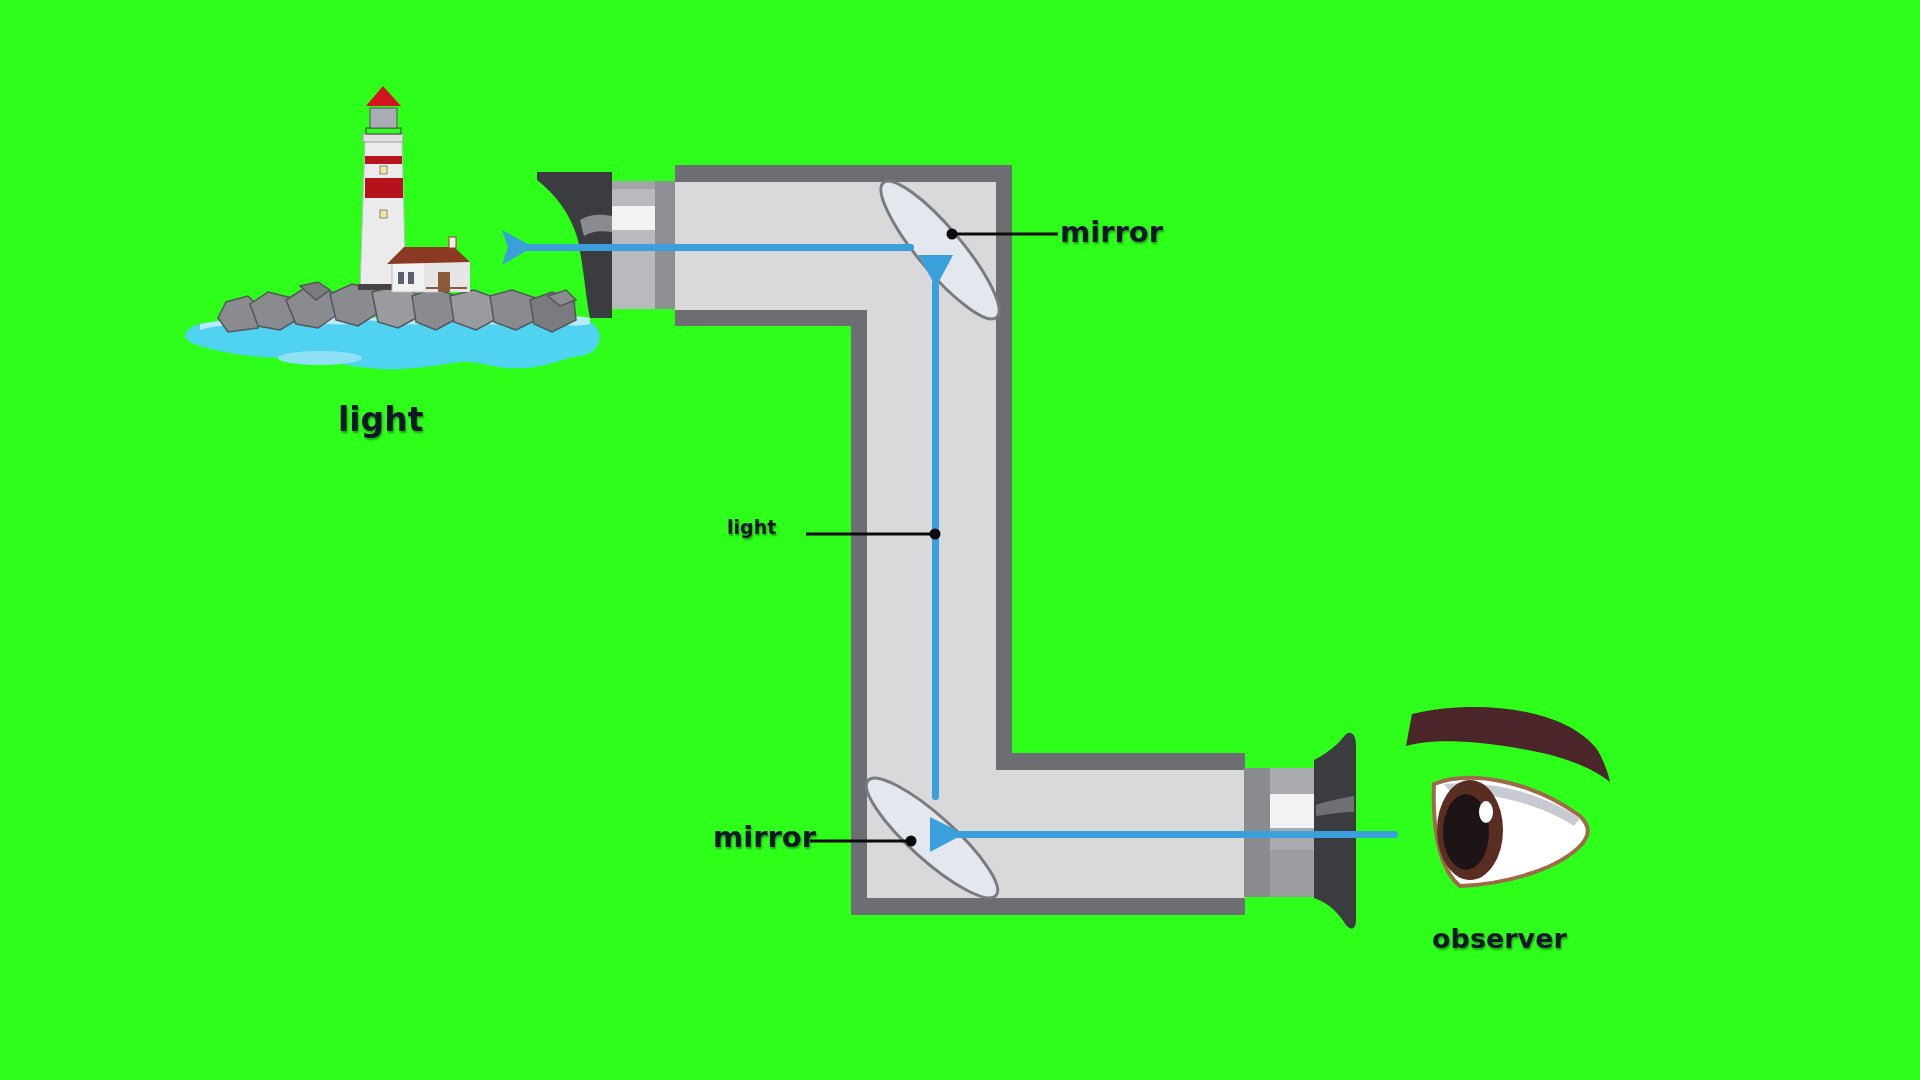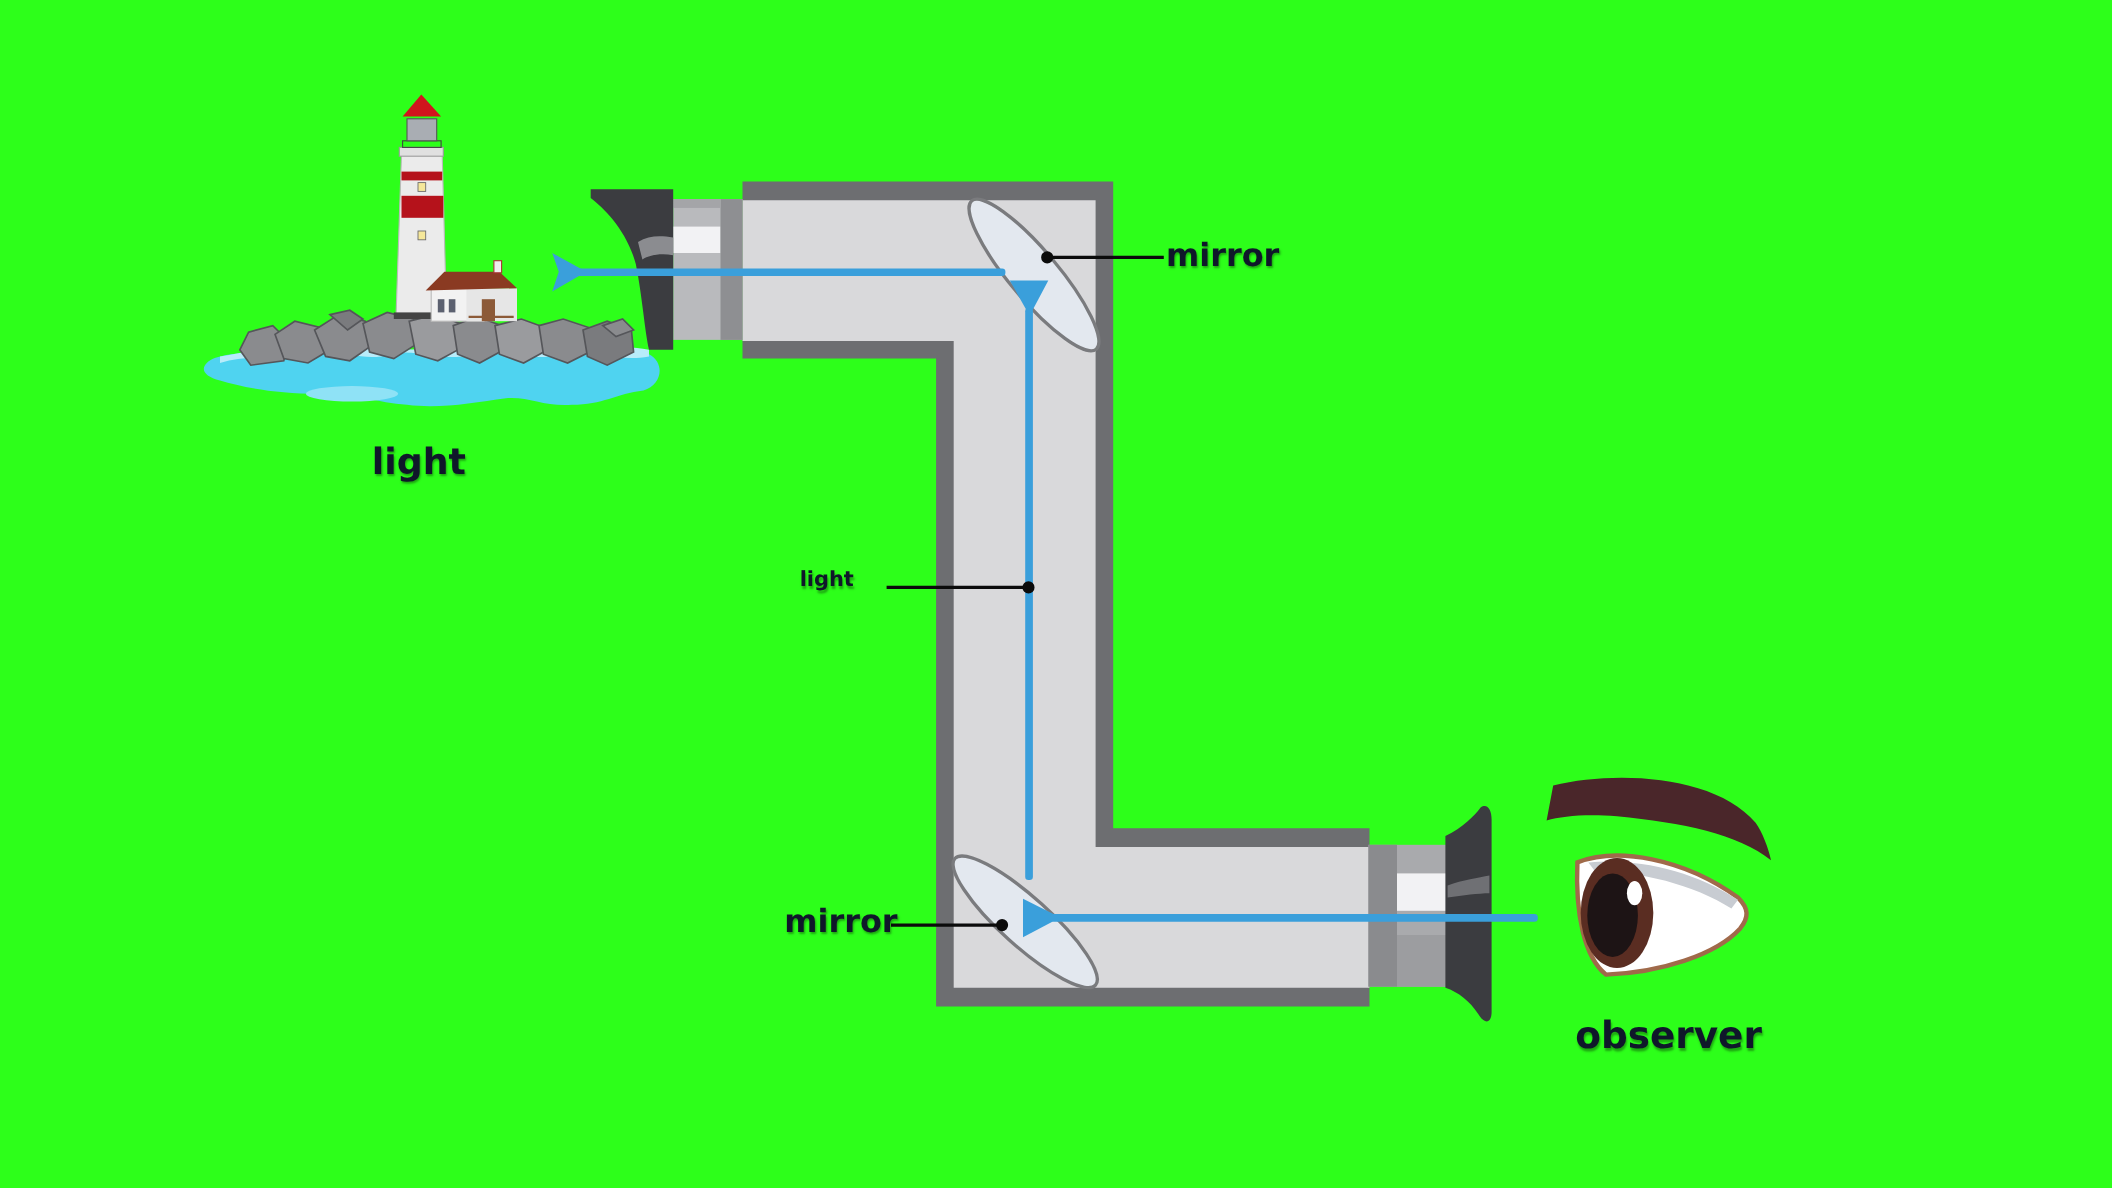--- a/index.html
+++ b/index.html
@@ -2,21 +2,21 @@
 <html><head>
 <meta charset="utf-8">
 <style>
   html, body { margin:0; padding:0; }
   body { width:1920px; height:1080px; overflow:hidden; background:#2dff1a; position:relative;
          font-family:"DejaVu Sans", "Liberation Sans", sans-serif; }
   #stage { position:absolute; left:0; top:0; width:1920px; height:1080px; }
   .label { position:absolute; font-weight:bold; color:#0f172a; font-size:31px; letter-spacing:0px;
            text-shadow: 1px 2px 2px rgba(0,0,0,0.35); white-space:nowrap; line-height:1; }
   #lbl-object { left:338px; top:403px; font-size:33px; }
-  #lbl-observer { left:1432px; top:925px; font-size:34px; }
+  #lbl-observer { left:1432px; top:925px; font-size:27px; }
   #lbl-light { left:727px; top:518px; font-size:19px; }
   #lbl-mirror-top { left:1060px; top:218px; font-size:29px; }
   #lbl-mirror-bottom { left:713px; top:823px; font-size:29px; }
 </style>
 </head>
 <body>
 
 <svg id="stage" width="1920" height="1080" viewBox="0 0 1920 1080" xmlns="http://www.w3.org/2000/svg">
   <rect x="0" y="0" width="1920" height="1080" fill="#2dff1a"></rect>
 

